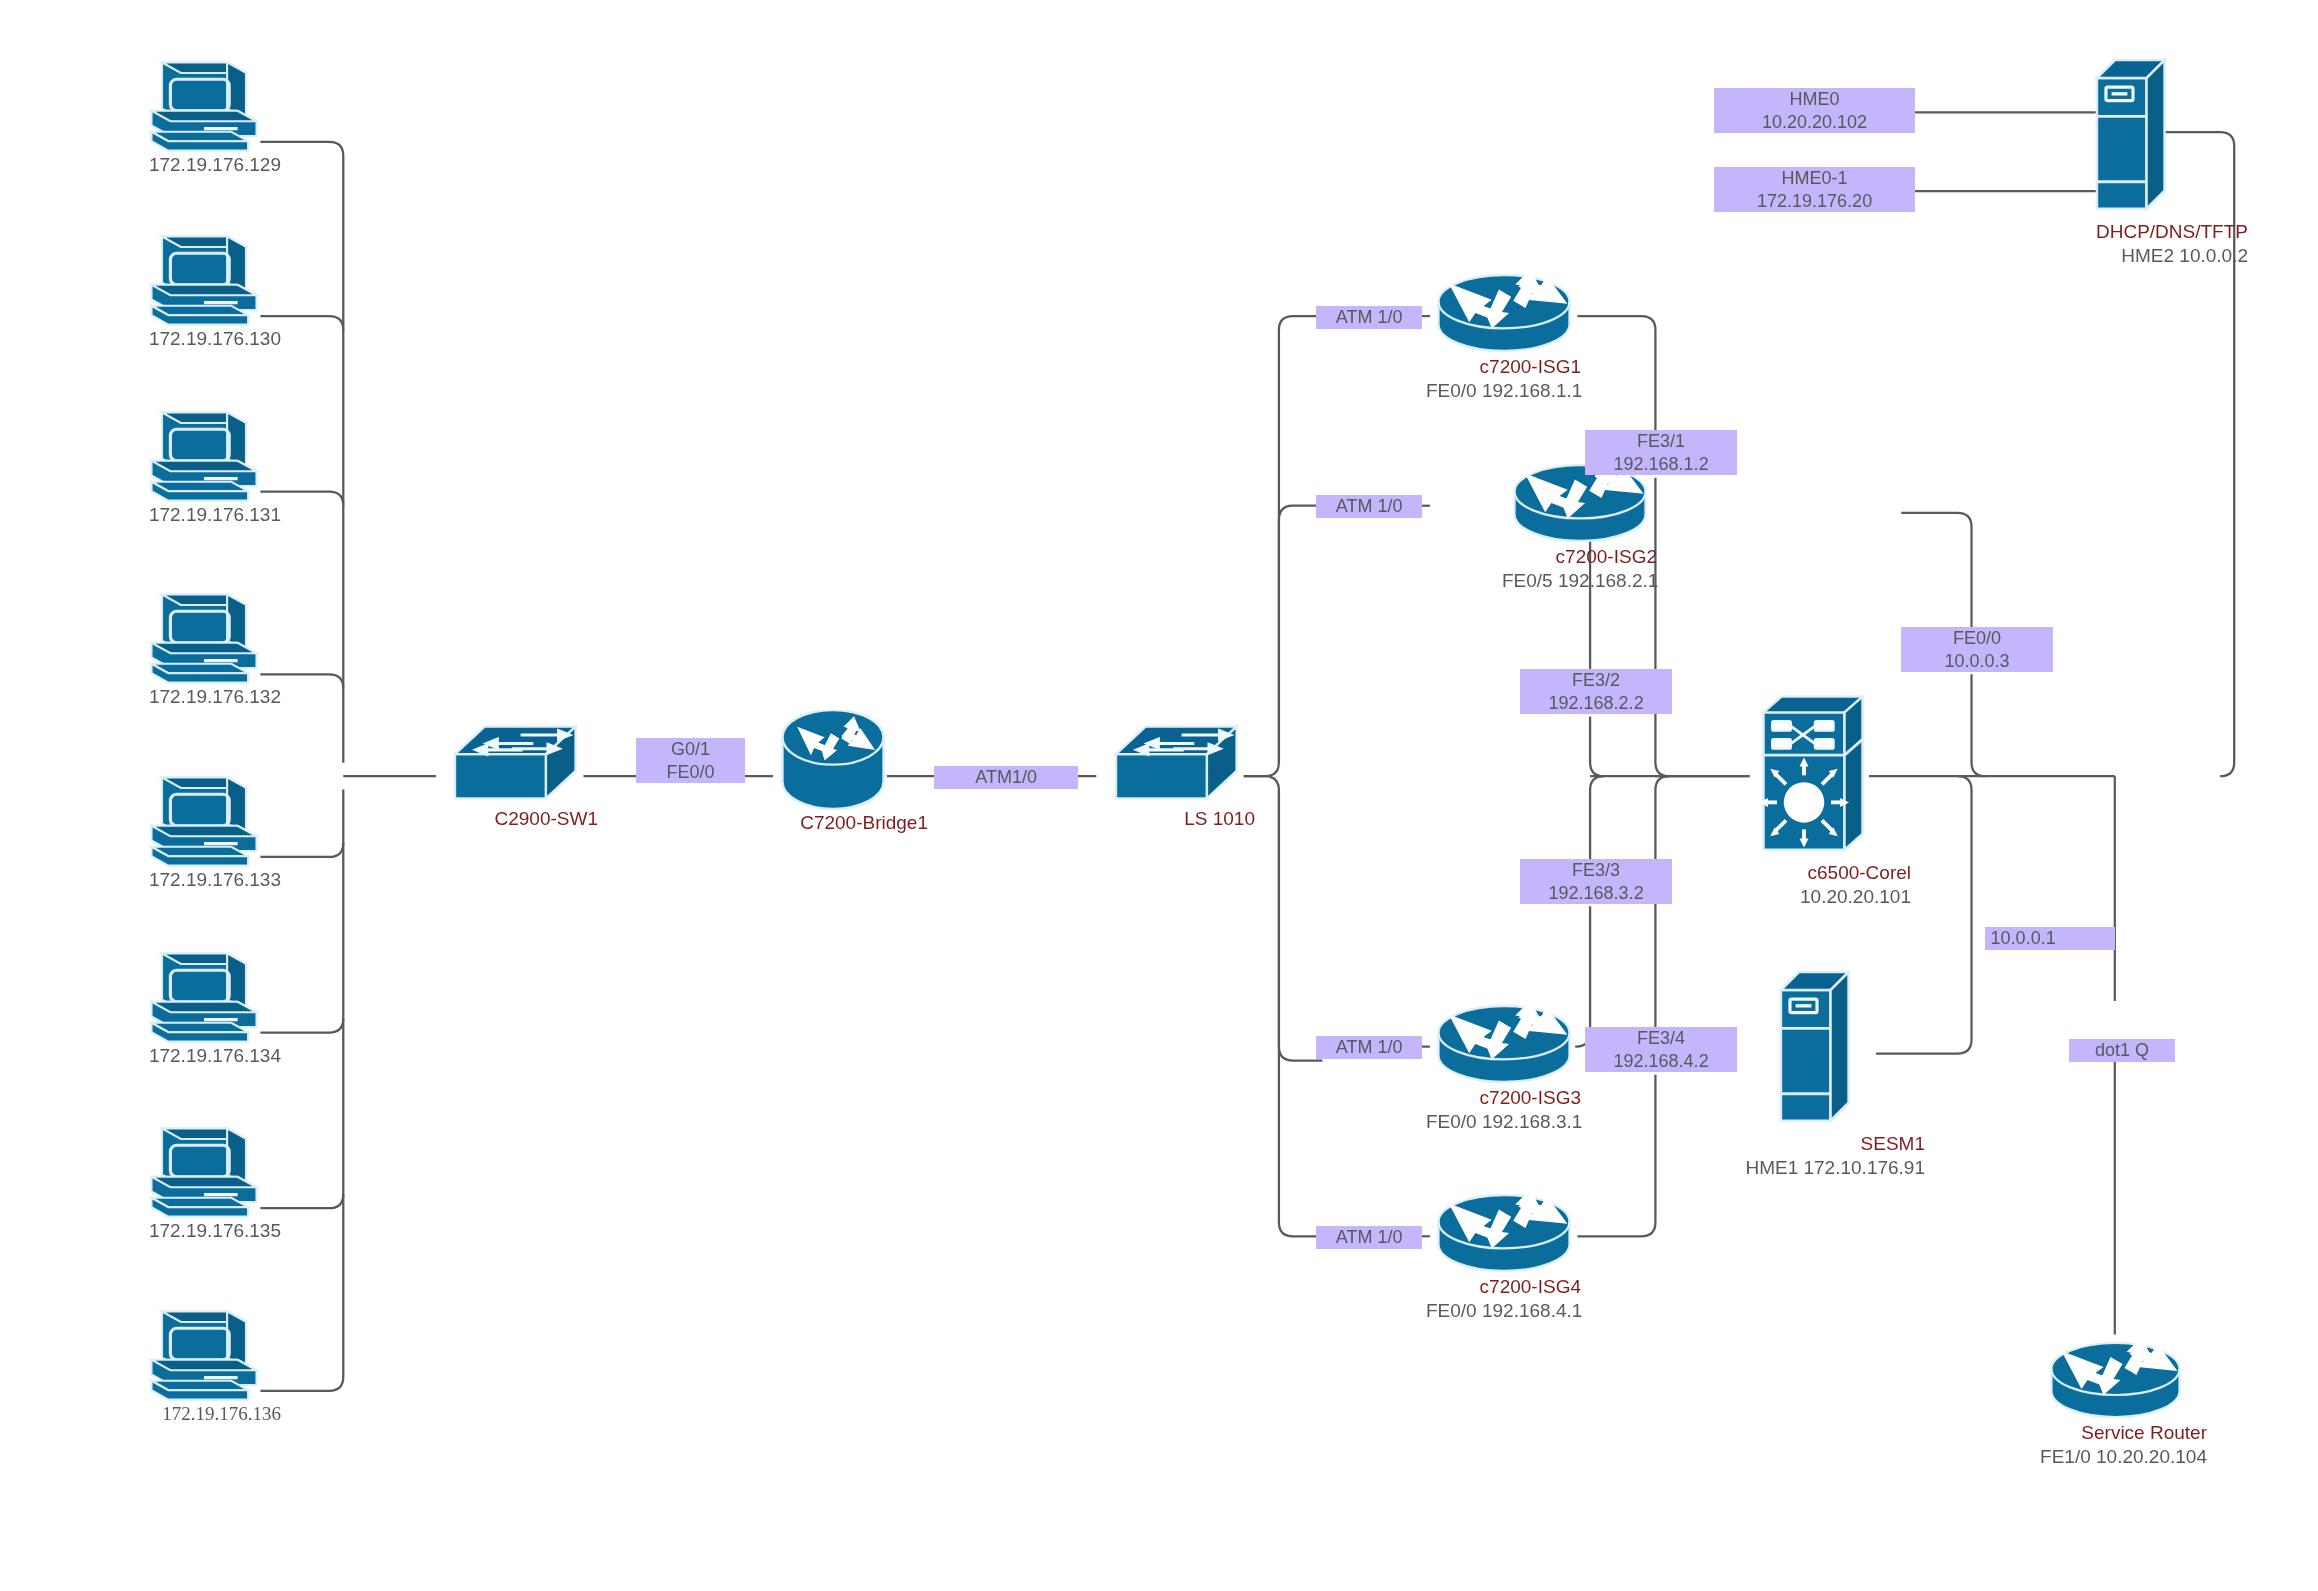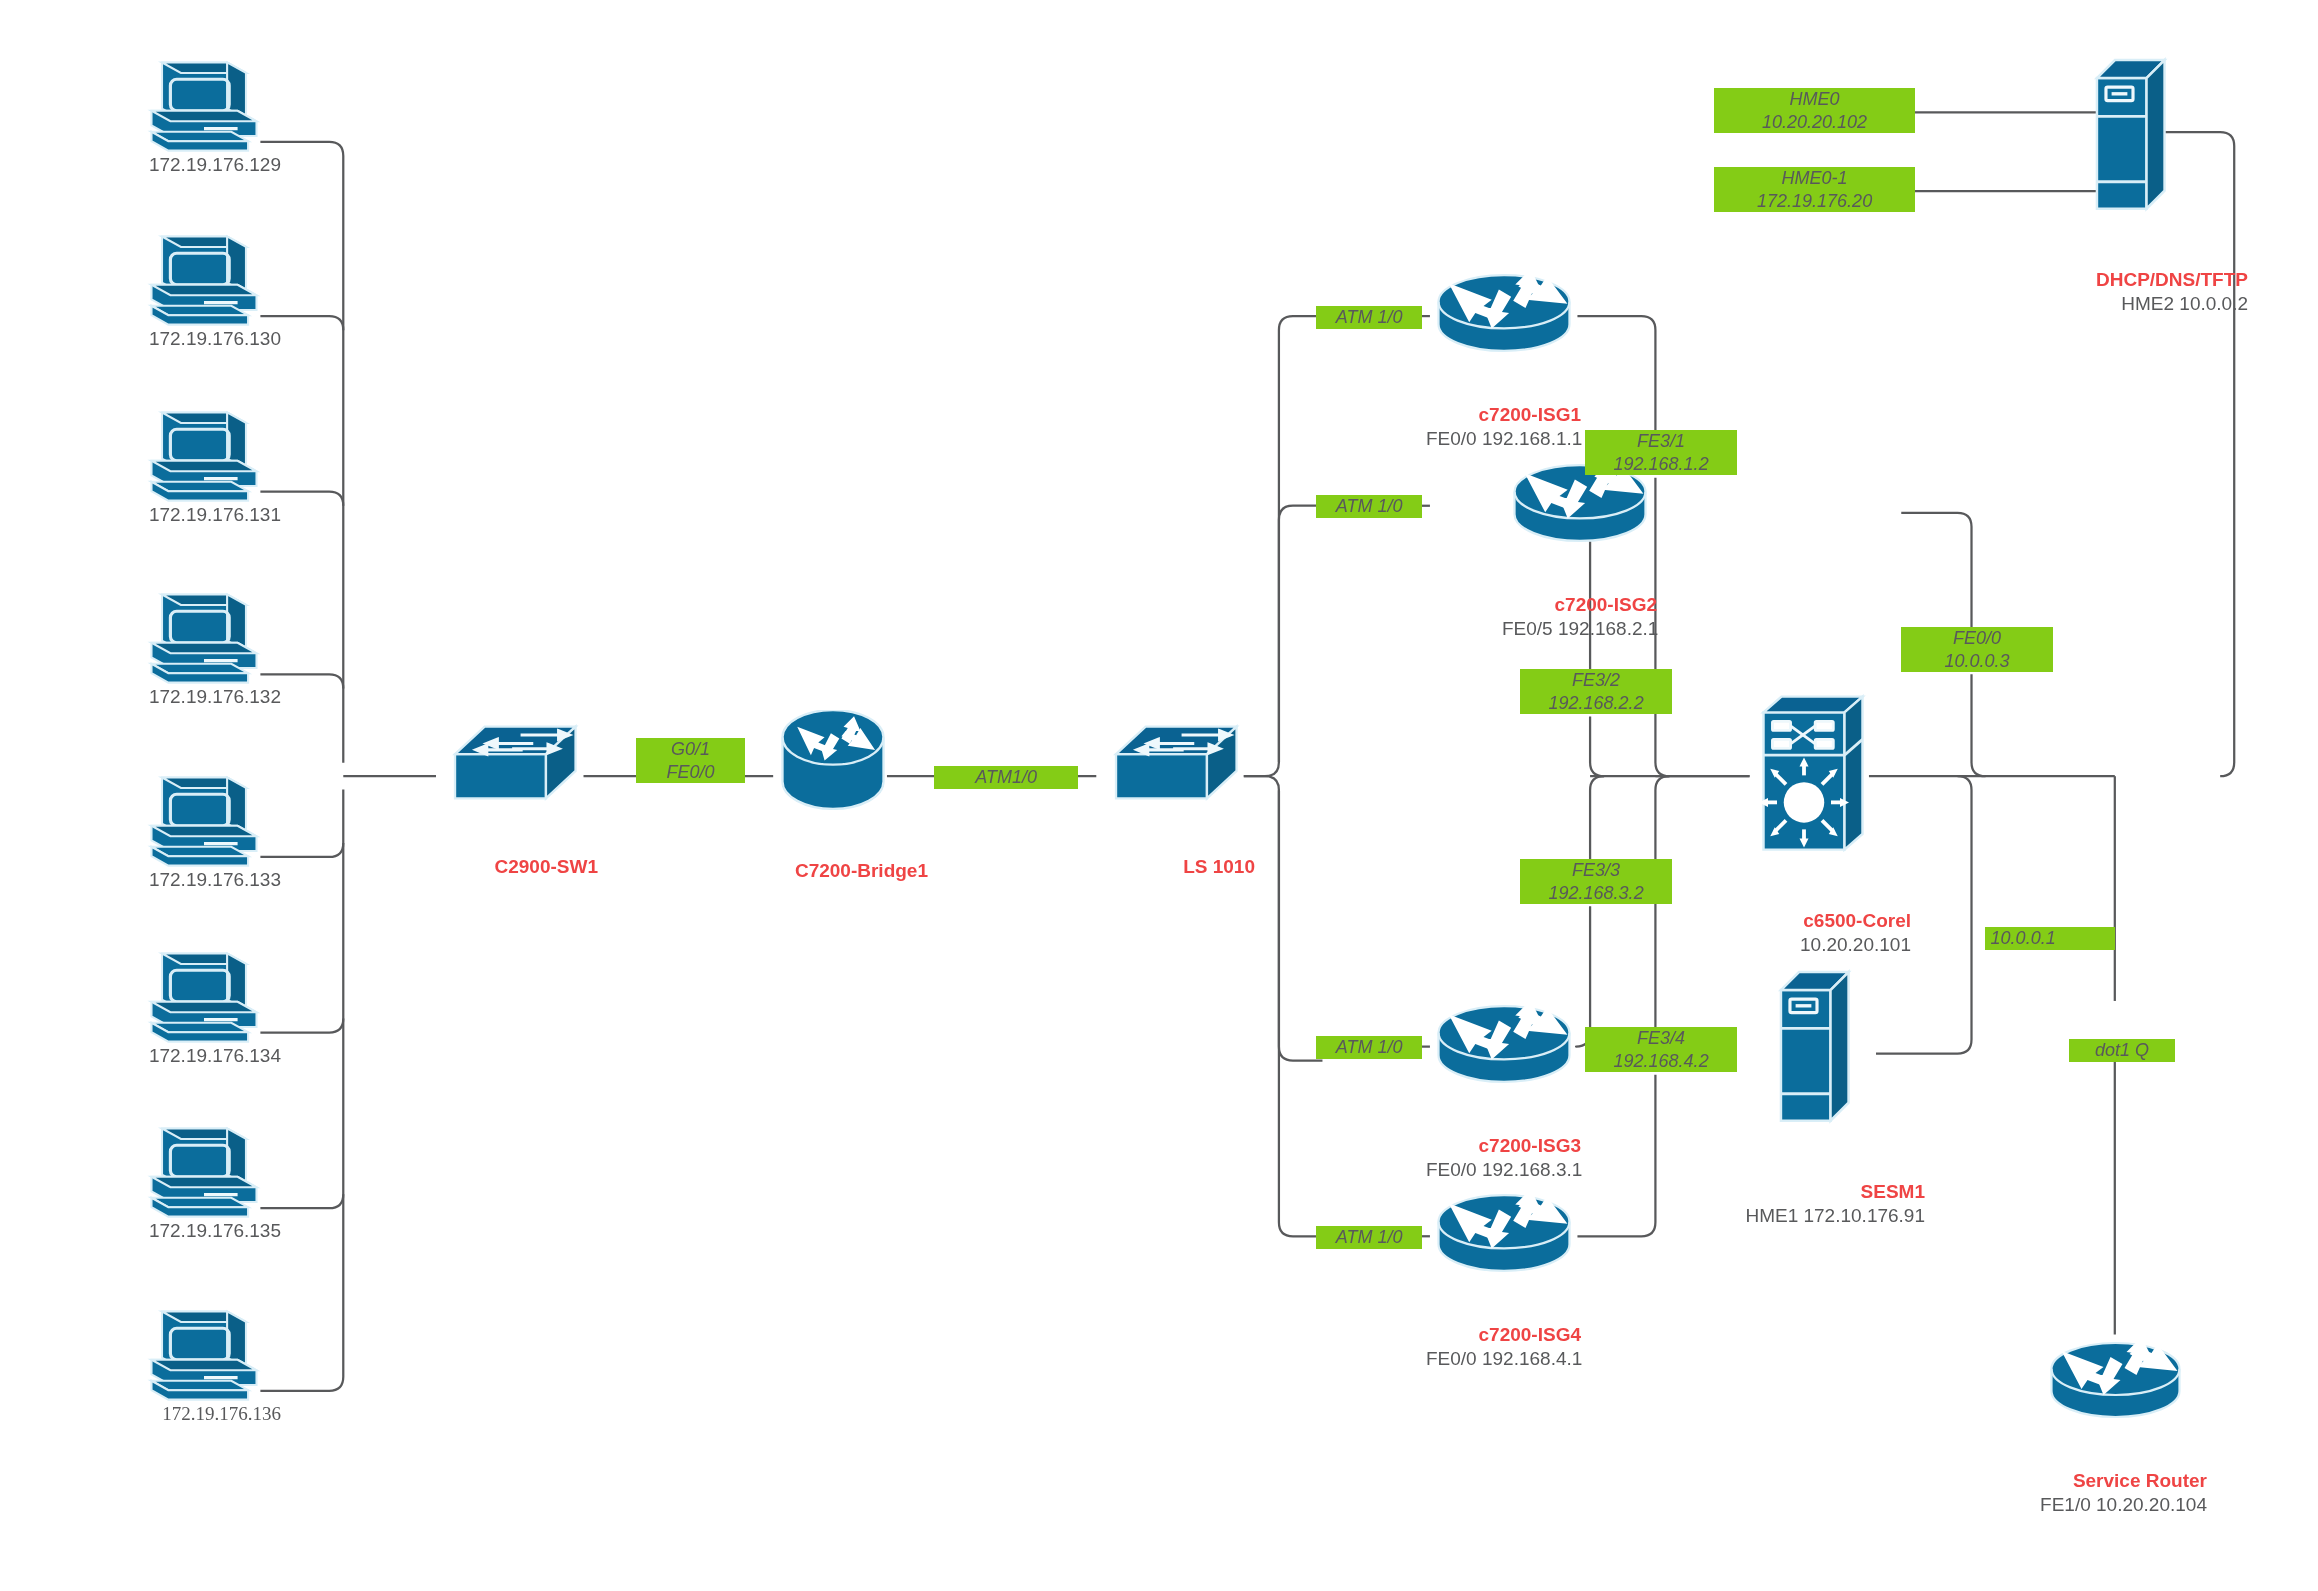--- a/index.html
+++ b/index.html
@@ -35,34 +35,32 @@
     display: block;
     margin: 0 auto;
   }
   .lbl {
     font-size: 19px;
     color: #58595b;
     line-height: 1.26;
     white-space: nowrap;
   }
   .lbl-bold {
-    font-weight: bold;
-    color: #ef4444;
-    margin-top: 48px;
+    font-weight: normal;
+    color: #7f1d1d;
   }
   .edge-label {
     position: absolute;
     font-size: 18px;
     color: #58595b;
     line-height: 1.3;
     white-space: nowrap;
     text-align: center;
-    background: #84cc16;
+    background: #c4b5fd;
     padding: 0 5.6px;
-    font-style: italic;
   }
   .edge-label.two-line {
     line-height: 1.26;
   }
 </style>
 </head>
 <body>
 
 <div id="canvas">
 

